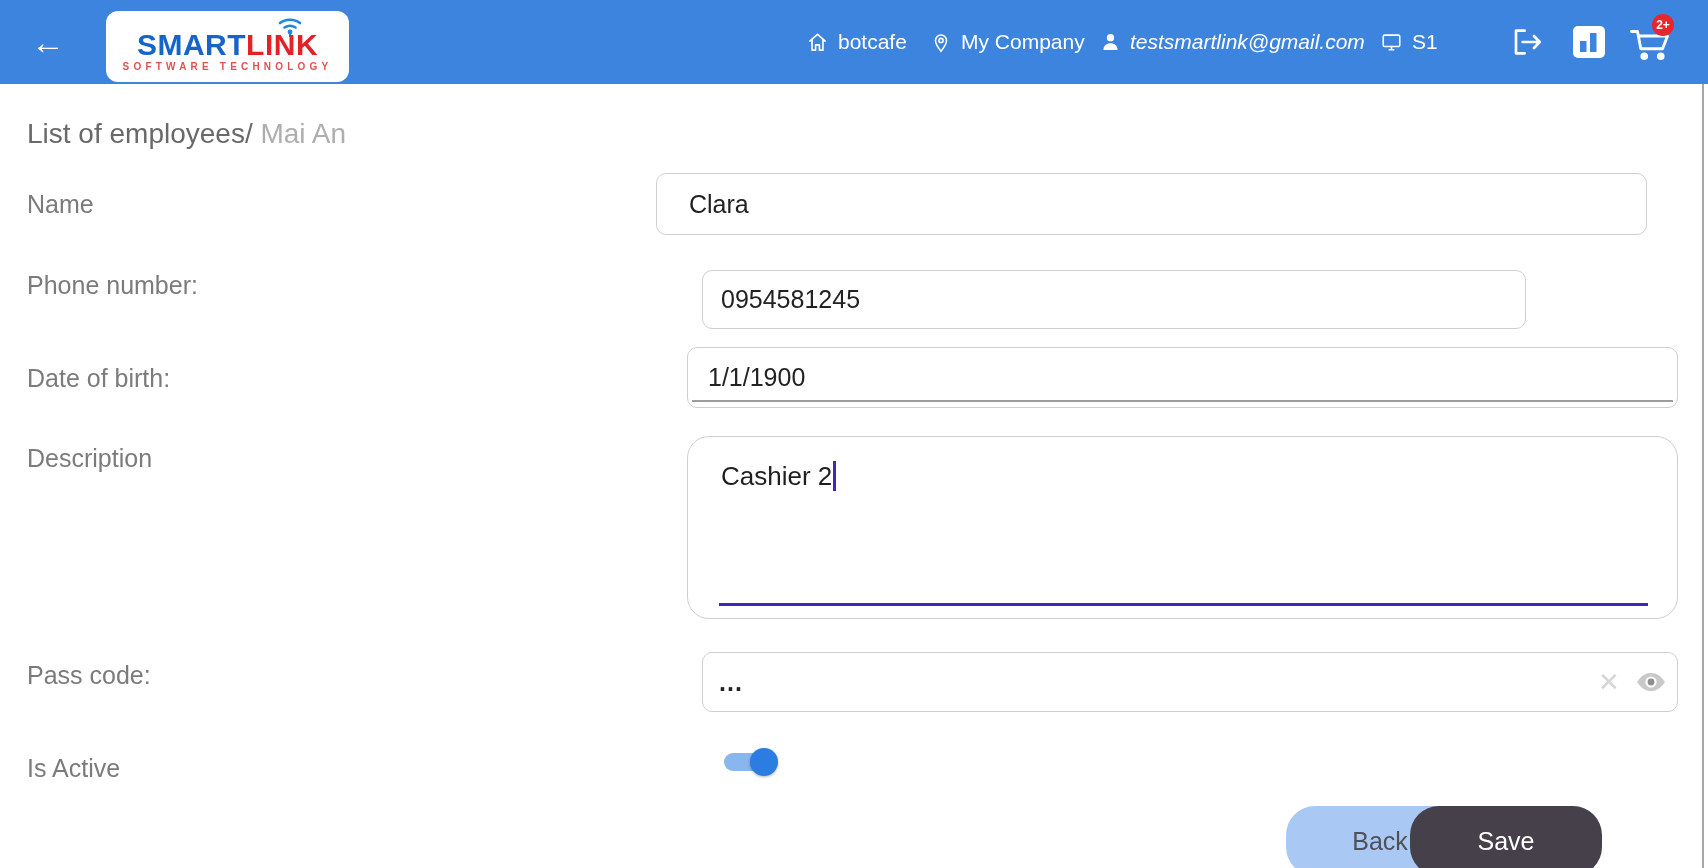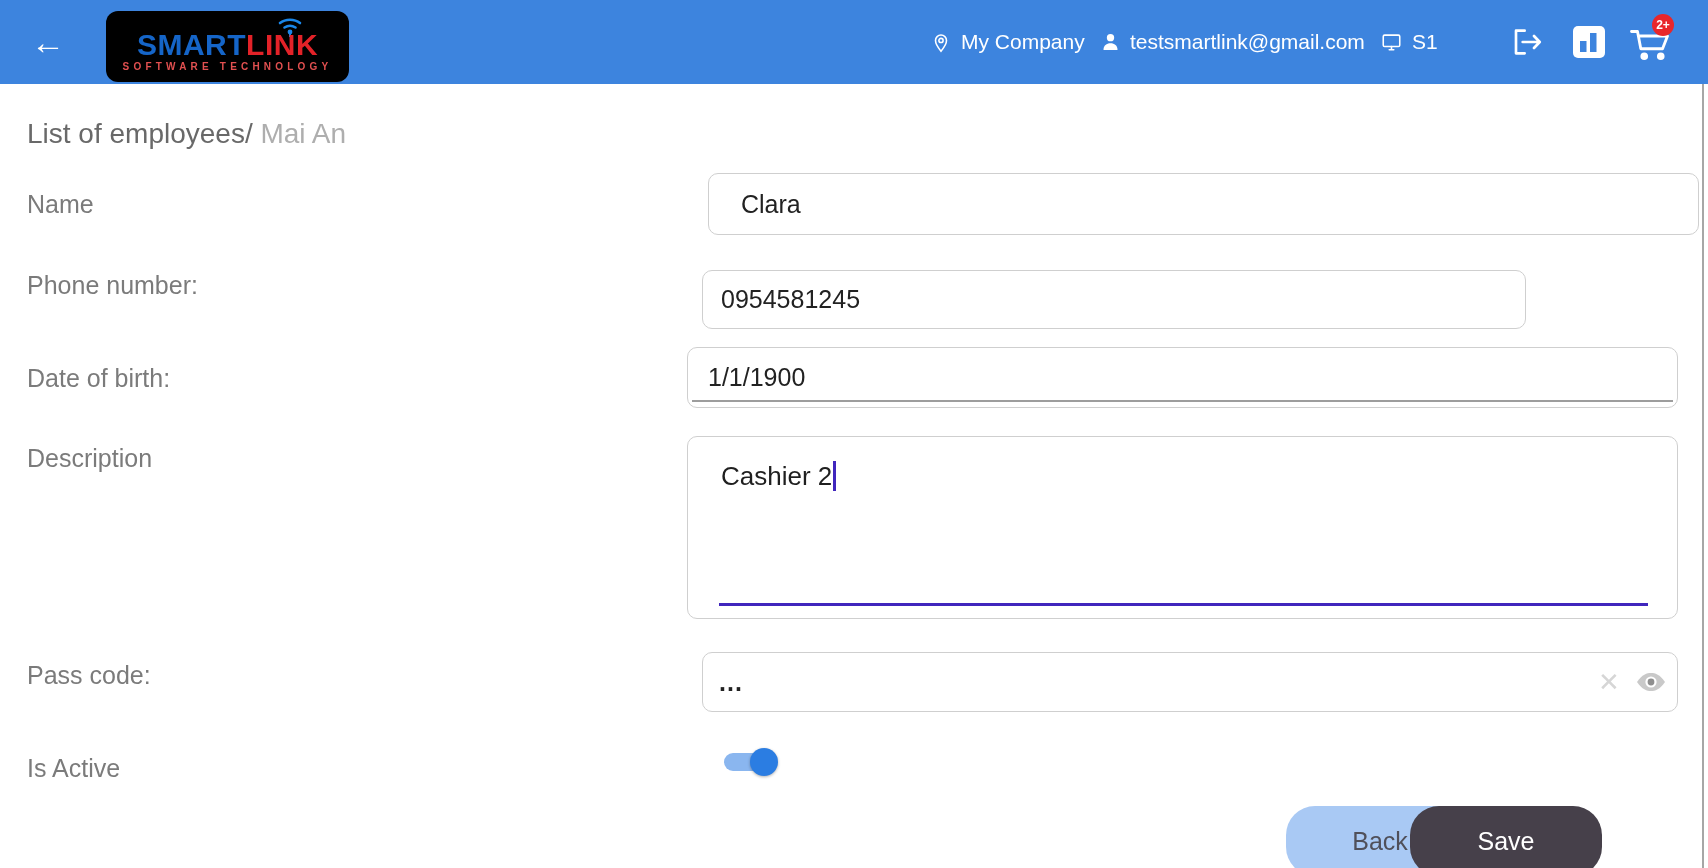--- a/index.html
+++ b/index.html
@@ -4,21 +4,21 @@
 <style>
   * { margin:0; padding:0; box-sizing:border-box; }
   html,body { width:1708px; height:868px; background:#fff; overflow:hidden;
               font-family:"Liberation Sans", sans-serif; }
   .stage { position:absolute; left:0; top:0; width:1708px; height:868px; }
 
   
   .header { position:absolute; left:0; top:0; width:1708px; height:84px; background:#3d84de; }
   .back-arrow { position:absolute; left:26px; top:0; height:84px; width:44px; display:flex;
                 align-items:center; justify-content:center; color:#fff; font-size:34px; cursor:pointer; }
-  .logo { position:absolute; left:106px; top:11px; width:243px; height:71px; background:#000000;
+  .logo { position:absolute; left:106px; top:11px; width:243px; height:71px; background:#ffffff;
           border-radius:12px; overflow:hidden;padding-left:45px; }
   .logo-wifi { position:absolute; left:158px; top:2px; }
   .logo-brand { position:absolute; left:0; top:17px; width:100%; text-align:center;
                 font-size:30px; font-weight:800; letter-spacing:0.5px; }
   .brand-blue { color:#1565c8; }
   .brand-red  { color:#e32228; }
   .logo-tag { position:absolute; left:0; top:50px; width:100%; text-align:center;
               font-size:10px; font-weight:600; letter-spacing:4.2px; color:#e25050; }
   .nav-item { position:absolute; top:0; height:84px; display:flex; align-items:center; gap:9px;
               color:#fff; font-size:21px; white-space:nowrap; cursor:pointer; }
@@ -79,32 +79,41 @@
           <path d="M16 10 A14 11 0 0 1 36 10" fill="none" stroke="#1a86e8" stroke-width="2.6" stroke-linecap="round"></path>
           <path d="M20.5 14.5 A9 7.5 0 0 1 31.5 14.5" fill="none" stroke="#1a86e8" stroke-width="2.6" stroke-linecap="round"></path>
           <circle cx="26" cy="19" r="2.4" fill="#1a86e8"></circle>
           <line x1="26" y1="19" x2="26" y2="24" stroke="#1a86e8" stroke-width="2"></line>
         </svg>
       </div>
       <div class="logo-brand"><span class="brand-blue">SMART</span><span class="brand-red">LINK</span></div>
       <div class="logo-tag">SOFTWARE TECHNOLOGY</div>
     </div>
 
+    <div class="nav-item" style="left:806px;">
+      <span>
+        <svg width="23" height="23" viewBox="0 0 24 24" fill="none" stroke="#fff" stroke-width="1.7" stroke-linecap="round" stroke-linejoin="round">
+          <path d="M4 10.5 L12 3.5 L20 10.5"></path>
+            <path d="M6.3 9 V20 H10 V14.5 H14 V20 H17.7 V9"></path>
+        </svg>
+      </span>
+      <span>botcafe</span>
+    </div>
 
     <div class="nav-item" style="left:930px;">
       <span>
         <svg width="22" height="23" viewBox="0 0 24 24" fill="none" stroke="#fff" stroke-width="1.7">
           <path d="M12 21.5 C7.5 16 6 12.8 6 9.8 a6 6 0 1 1 12 0 c0 3-1.5 6.2-6 11.7z"></path>
           <circle cx="12" cy="9.8" r="2.3"></circle>
         </svg>
       </span>
       <span>My Company</span>
     </div>
 
-    <div class="nav-item" style="left:1100px;">
+    <div class="nav-item" style="left:1100px;font-style:italic;">
       <span>
         <svg width="21" height="22" viewBox="0 0 24 24" fill="#fff">
           <circle cx="12" cy="7" r="4.2"></circle>
             <path d="M4 21 c0-5 3.5-7.5 8-7.5 s8 2.5 8 7.5z"></path>
         </svg>
       </span>
       <span>testsmartlink@gmail.com</span>
     </div>
 
     <div class="nav-item" style="left:1380px;">
@@ -140,37 +149,37 @@
       </svg>
       <div class="cart-badge">2+</div>
     </div>
   </div>
 
   <div class="scrollbar"></div>
 
   <div class="breadcrumb"><span class="crumb-parent">List of employees/</span><span class="crumb-current"> Mai An</span></div>
 
   <div class="flabel" style="top:190px;">Name</div>
-  <div class="box" style="left:708px; top:173px; width:991px; height:62px; padding:0 16px 0 32px;">
+  <div class="box" style="left:656px; top:173px; width:991px; height:62px; padding:0 16px 0 32px;">
     <input type="text" value="Clara" style="">
   </div>
 
   <div class="flabel" style="top:271px;">Phone number:</div>
   <div class="box" style="left:702px; top:270px; width:824px; height:59px; padding:0 16px 0 18px;">
     <input type="text" value="0954581245" style="">
   </div>
 
   <div class="flabel" style="top:364px;">Date of birth:</div>
   <div class="box" style="left:687px; top:347px; width:991px; height:61px; padding:0 16px 0 20px;">
     <input type="text" value="1/1/1900" style="">
     <div class="underline-gray"></div>
   </div>
 
   <div class="flabel" style="top:444px;">Description</div>
-  <div class="box" style="left:687px; top:436px; width:991px; height:183px;">
+  <div class="box" style="left:687px; top:436px; width:991px; height:183px;border-radius:22px;">
     <div class="desc-text"><span>Cashier 2</span><span class="caret"></span></div>
     <div class="underline-purple"></div>
   </div>
 
   <div class="flabel" style="top:661px;">Pass code:</div>
   <div class="box" style="left:702px; top:652px; width:976px; height:60px;">
     <div class="pass-input">
       <input type="text" value="..." style="">
     </div>
     <div class="clear-x">✕</div>

